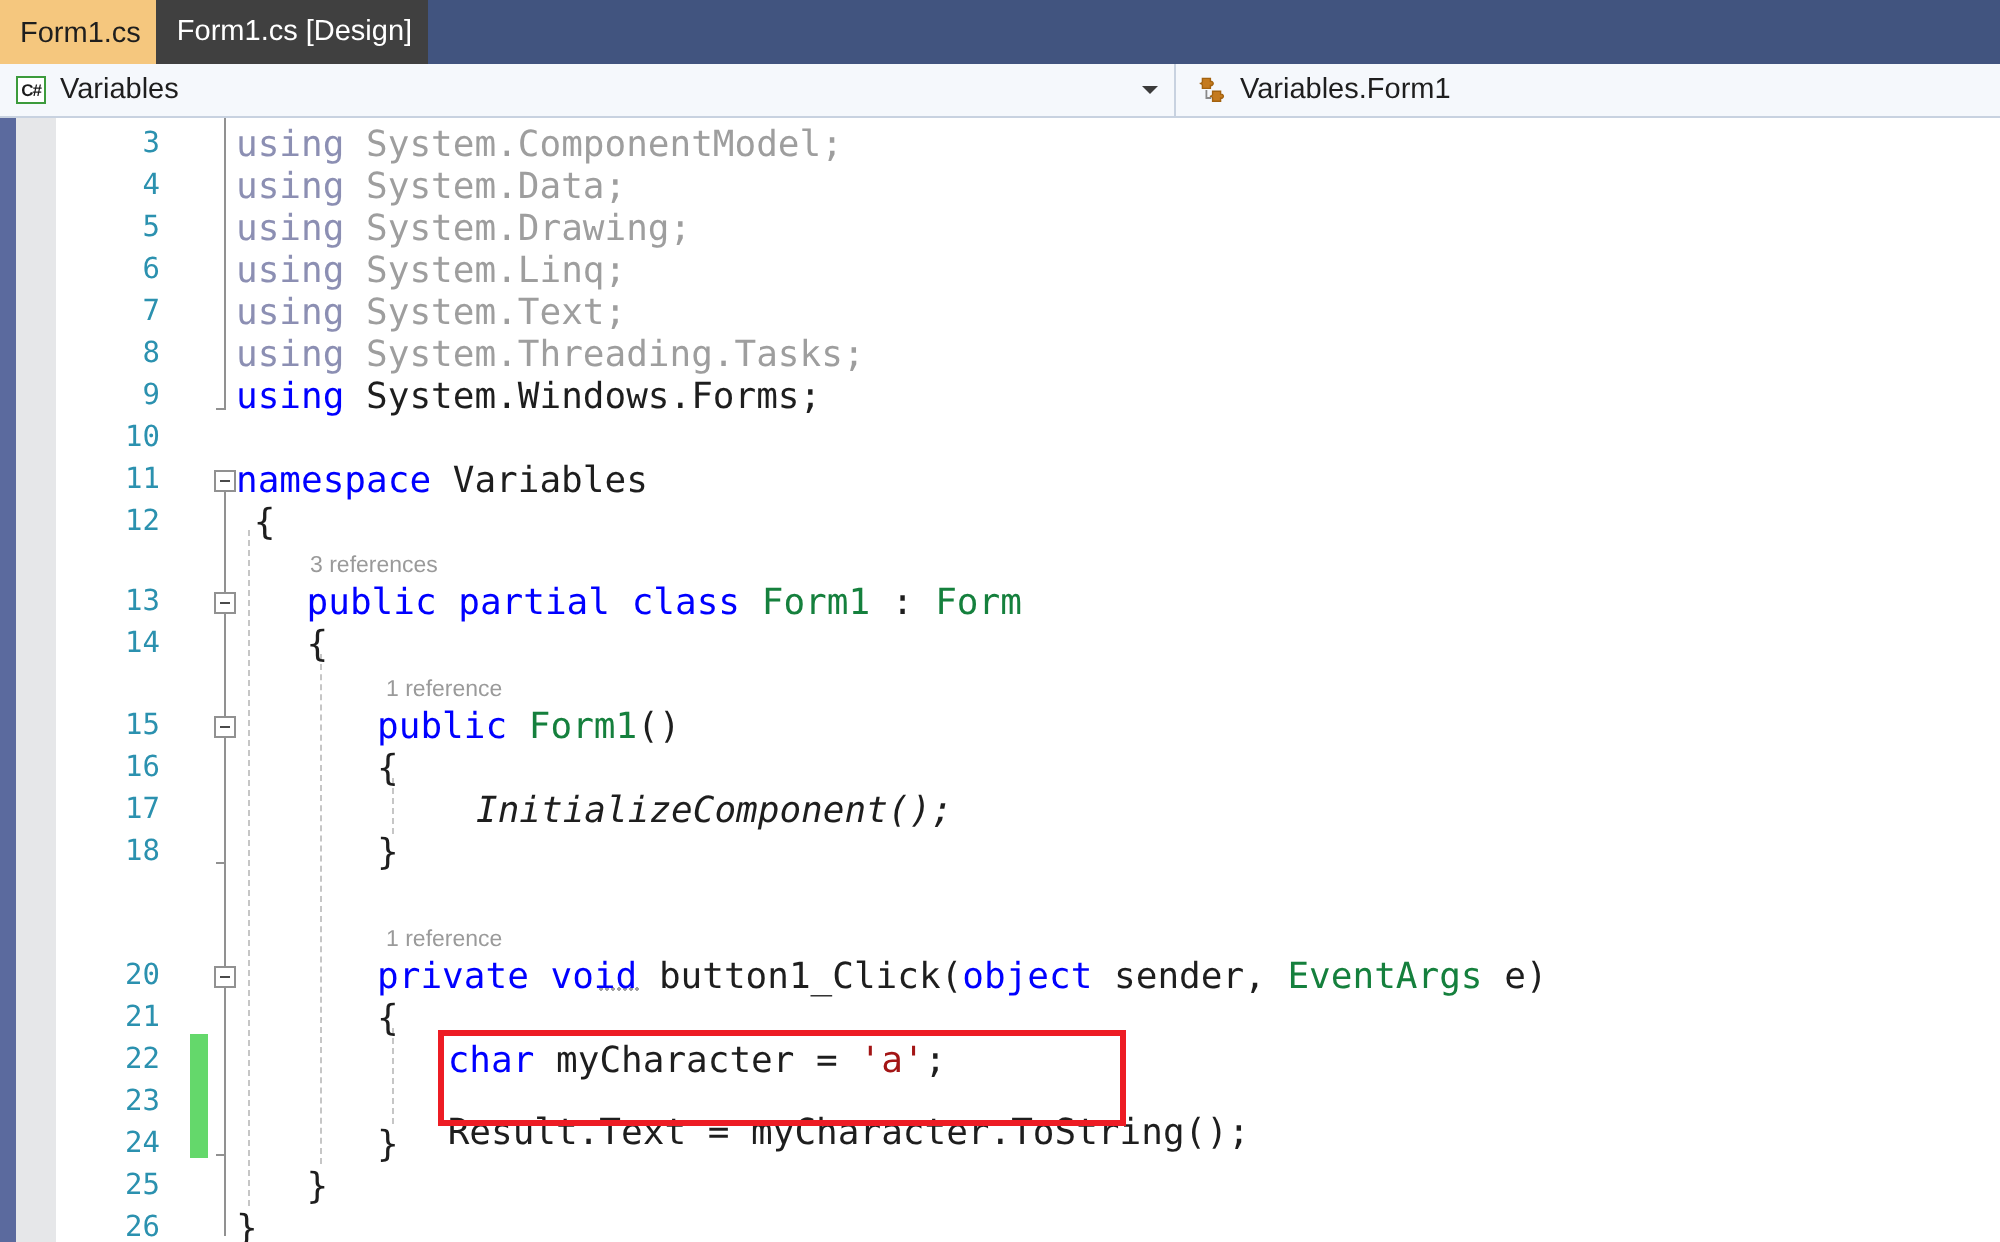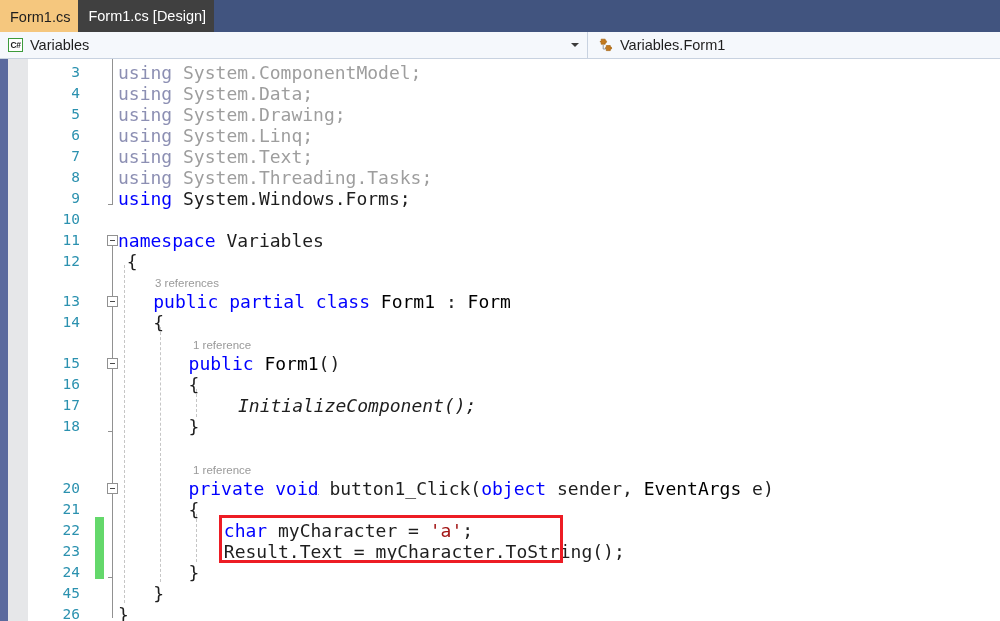--- a/index.html
+++ b/index.html
@@ -183,21 +183,21 @@
     font-size: 11.5px;
     line-height: 18px;
     color: #9A9A9A;
     white-space: pre;
     cursor: pointer;
   }
 
   
   .kw   { color: #0000FF; }
   .kw-d { color: #8C8FB3; }      
-  .typ  { color: #000000; text-align: center; }
+  .typ  { color: #15803d; text-align: center; }
   .str  { color: #A31515; }
   .plain-d { color: #9E9E9E; }   
   .punc { color: #1E1E1E; }
 
   
   .fold-box {
     position: absolute;
     width: 11px; height: 11px;
     border: 1px solid #919191;
     background: #FFFFFF;
@@ -403,28 +403,28 @@
         <div class="line" style="top: 440px;">
           <div class="lnum">21</div>
           <div class="ctext" style="left: 188.56px;"><span class="punc">{</span></div>
         </div>
         <div class="line" style="top: 461px;">
           <div class="lnum">22</div>
           <div class="ctext" style="left: 223.84px;"><span class="kw">char </span><span class="punc">myCharacter = </span><span class="str">'a'</span><span class="punc">;</span></div>
         </div>
         <div class="line" style="top: 482px;">
           <div class="lnum">23</div>
-          <div class="ctext" style="left: 223.84px;"><span class="punc">Result.Text = myCharacter.ToString();</span></div>
+          <div class="ctext" style="left: 223.84px; margin-top: 15px;"><span class="punc">Result.Text = myCharacter.ToString();</span></div>
         </div>
         <div class="line" style="top: 503px;">
           <div class="lnum">24</div>
           <div class="ctext" style="left: 188.56px;"><span class="punc">}</span></div>
         </div>
         <div class="line" style="top: 524px;">
-          <div class="lnum">45</div>
+          <div class="lnum">25</div>
           <div class="ctext" style="left: 153.28px;"><span class="punc">}</span></div>
         </div>
         <div class="line" style="top: 545px;">
           <div class="lnum">26</div>
           <div class="ctext" style="left: 118px;"><span class="punc">}</span></div>
         </div>
         <div class="codelens" style="top: 215px; left: 155px;">3 references</div>
         <div class="codelens" style="top: 277px; left: 193px;">1 reference</div>
         <div class="codelens" style="top: 402px; left: 193px;">1 reference</div>
       </div>

